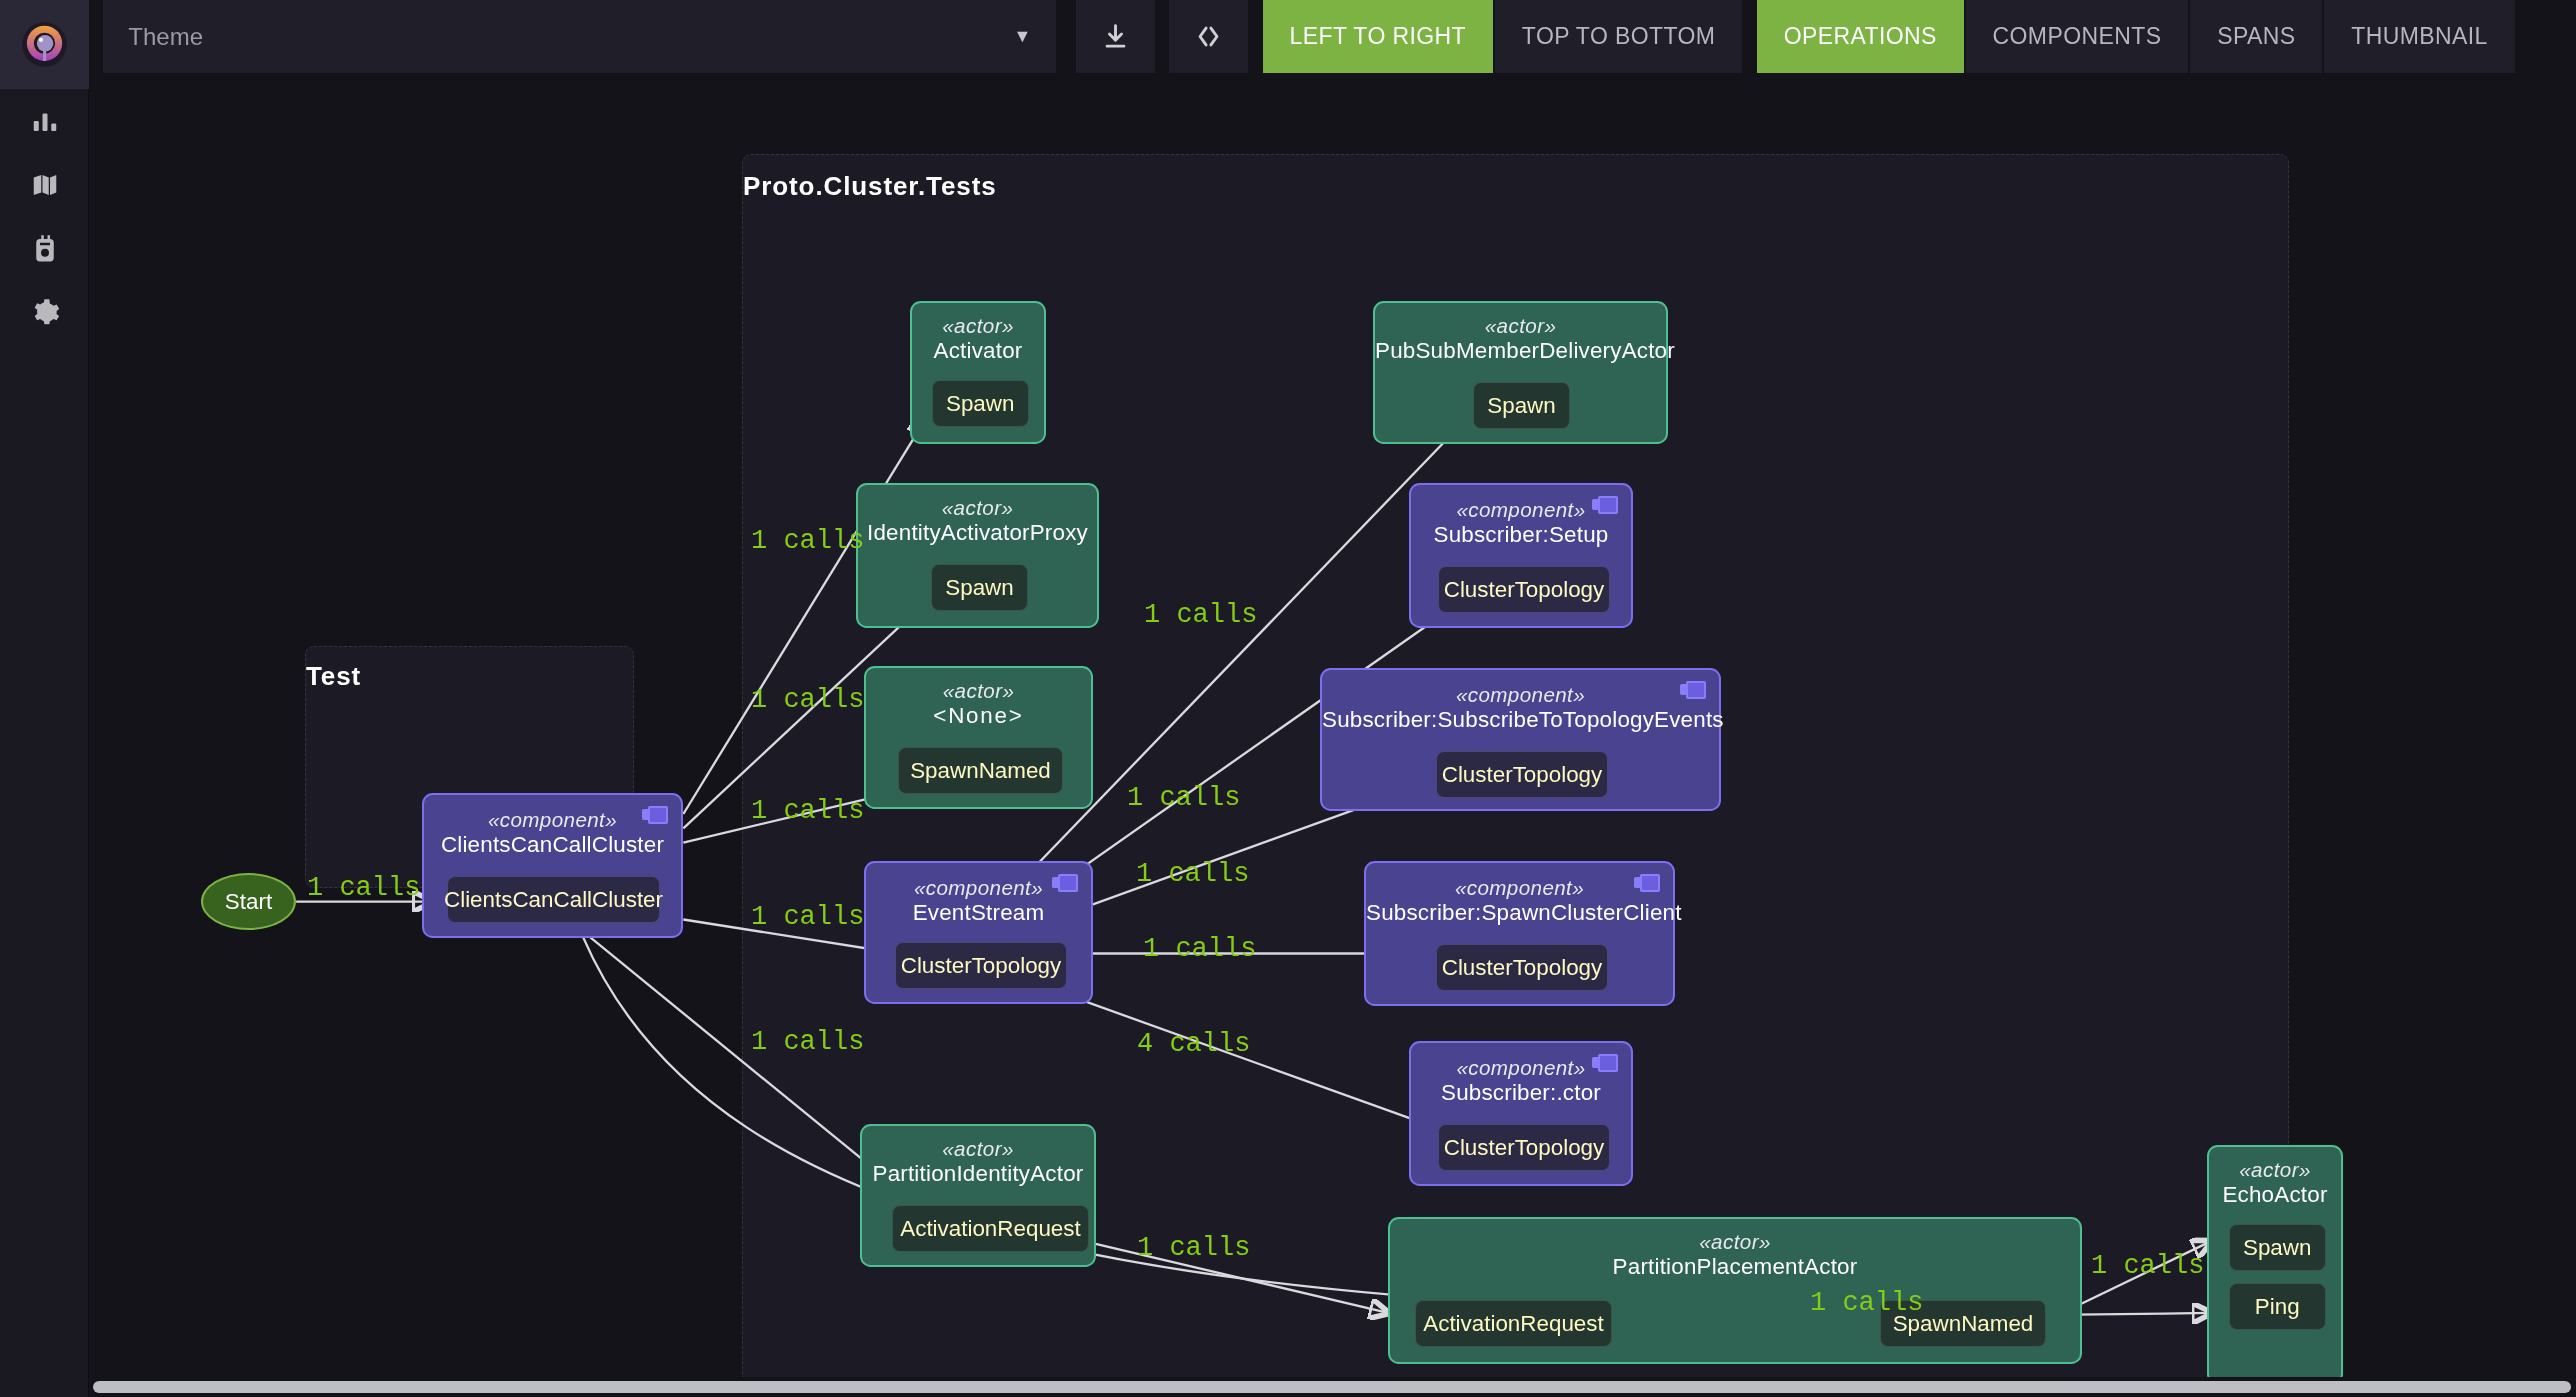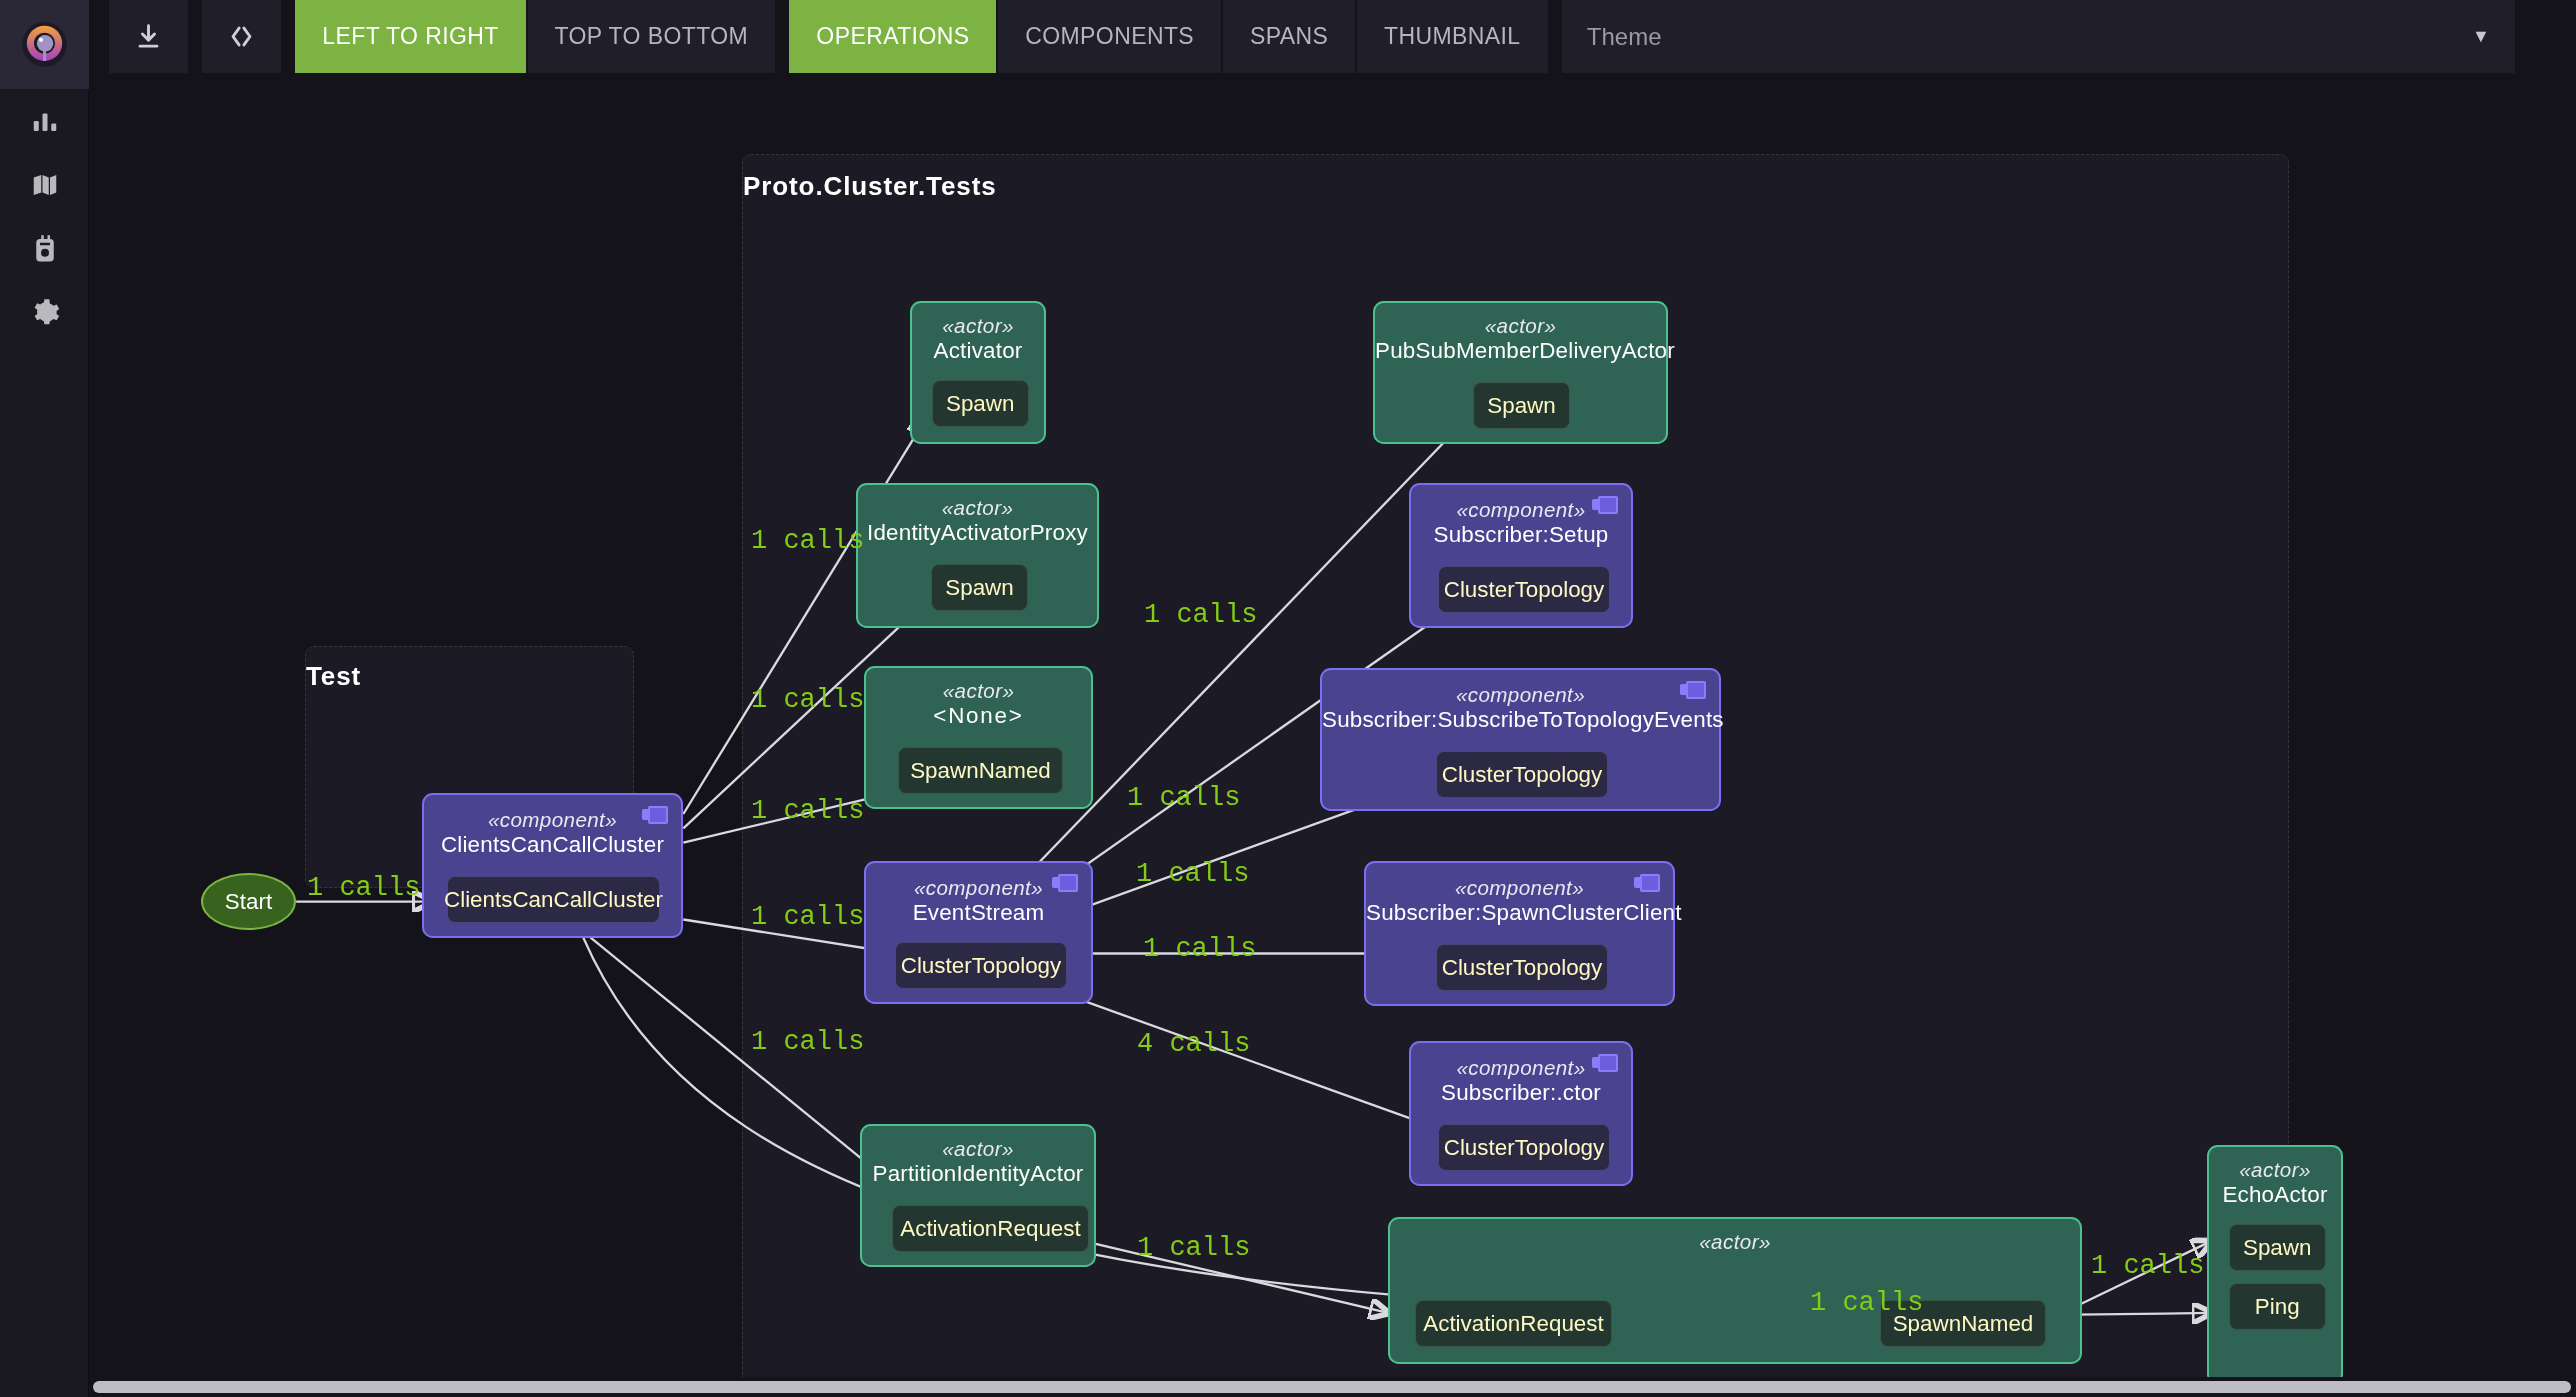--- a/index.html
+++ b/index.html
@@ -118,20 +118,24 @@
     </svg>
   </div>
   <div class="rail-btn">
     <svg viewBox="0 0 24 24">
       <path d="M12 8a4 4 0 100 8 4 4 0 000-8zm9.4 4c0-.6-.05-1.1-.14-1.7l2.1-1.6-2-3.5-2.5 1a7.9 7.9 0 00-2.9-1.7L15.5 1h-4l-.4 2.5c-1.05.35-2.05.9-2.9 1.7l-2.5-1-2 3.5 2.1 1.6c-.1.6-.15 1.1-.15 1.7s.05 1.1.15 1.7l-2.1 1.6 2 3.5 2.5-1c.85.8 1.85 1.35 2.9 1.7l.4 2.5h4l.4-2.5c1.05-.35 2.05-.9 2.9-1.7l2.5 1 2-3.5-2.1-1.6c.09-.6.14-1.1.14-1.7z"></path>
     </svg>
   </div>
 </div>
 
 <div id="toolbar">
+  <div id="theme-wrap">
+    <span id="theme-label">Theme</span>
+    <span id="theme-caret">▼</span>
+  </div>
   <div id="tbinner">
     <div class="tb-icon">
       <svg viewBox="0 0 24 24">
         <path d="M12 3v11M7 10l5 5 5-5M5 20h14" stroke-linecap="round" stroke-linejoin="round"></path>
       </svg>
     </div>
     <div class="tb-sep"></div>
     <div class="tb-icon">
       <svg viewBox="0 0 24 24">
         <path d="M10 5L5 12l5 7M14 5l5 7-5 7" stroke-linecap="round" stroke-linejoin="round"></path>
@@ -143,24 +147,20 @@
     <div class="tb-btn">TOP TO BOTTOM</div>
     <div class="tb-sep"></div>
     <div class="tb-btn active">OPERATIONS</div>
     <div class="tb-gap"></div>
     <div class="tb-btn">COMPONENTS</div>
     <div class="tb-gap"></div>
     <div class="tb-btn">SPANS</div>
     <div class="tb-gap"></div>
     <div class="tb-btn">THUMBNAIL</div>
   </div>
-  <div id="theme-wrap">
-    <span id="theme-label">Theme</span>
-    <span id="theme-caret">▼</span>
-  </div>
 </div>
 
 <div id="canvas">
 
   <div class="ghost" style="left:653px;top:75px;width:1547px;height:1249px;">
     <div class="ghost-title" style="top:16px;font-size:26px;">Proto.Cluster.Tests</div>
   </div>
 
   <div class="ghost" style="left:216px;top:567px;width:329px;height:242px;">
     <div class="ghost-title" style="top:14.3px;font-size:26px;">Test</div>
@@ -291,20 +291,21 @@
         <span class="bar"></span>
         <span class="bx"></span>
       </div>
     <div class="nstereo" style="margin-top:12.5px;">«component»</div>
     <div class="ntitle">Subscriber:.ctor</div>
     <div class="op" style="left:27px;top:81px;width:172px;height:47px;">ClusterTopology</div>
   </div>
 
   <div class="node actor" style="left:1299px;top:1138px;width:694px;height:147px;">
     <div class="nstereo" style="margin-top:10.7px;">«actor»</div>
+    <div class="ntitle">PartitionPlacementActor</div>
     <div class="op" style="left:25px;top:81px;width:197px;height:47px;">ActivationRequest</div>
     <div class="op" style="left:490px;top:81px;width:166px;height:47px;">SpawnNamed</div>
   </div>
 
   <div class="node actor" style="left:2118px;top:1066px;width:136px;height:240px;">
     <div class="nstereo" style="margin-top:10.7px;">«actor»</div>
     <div class="ntitle">EchoActor</div>
     <div class="op" style="left:19.7px;top:77px;width:97px;height:47px;">Spawn</div>
     <div class="op" style="left:19.7px;top:136px;width:97px;height:47px;">Ping</div>
   </div>

